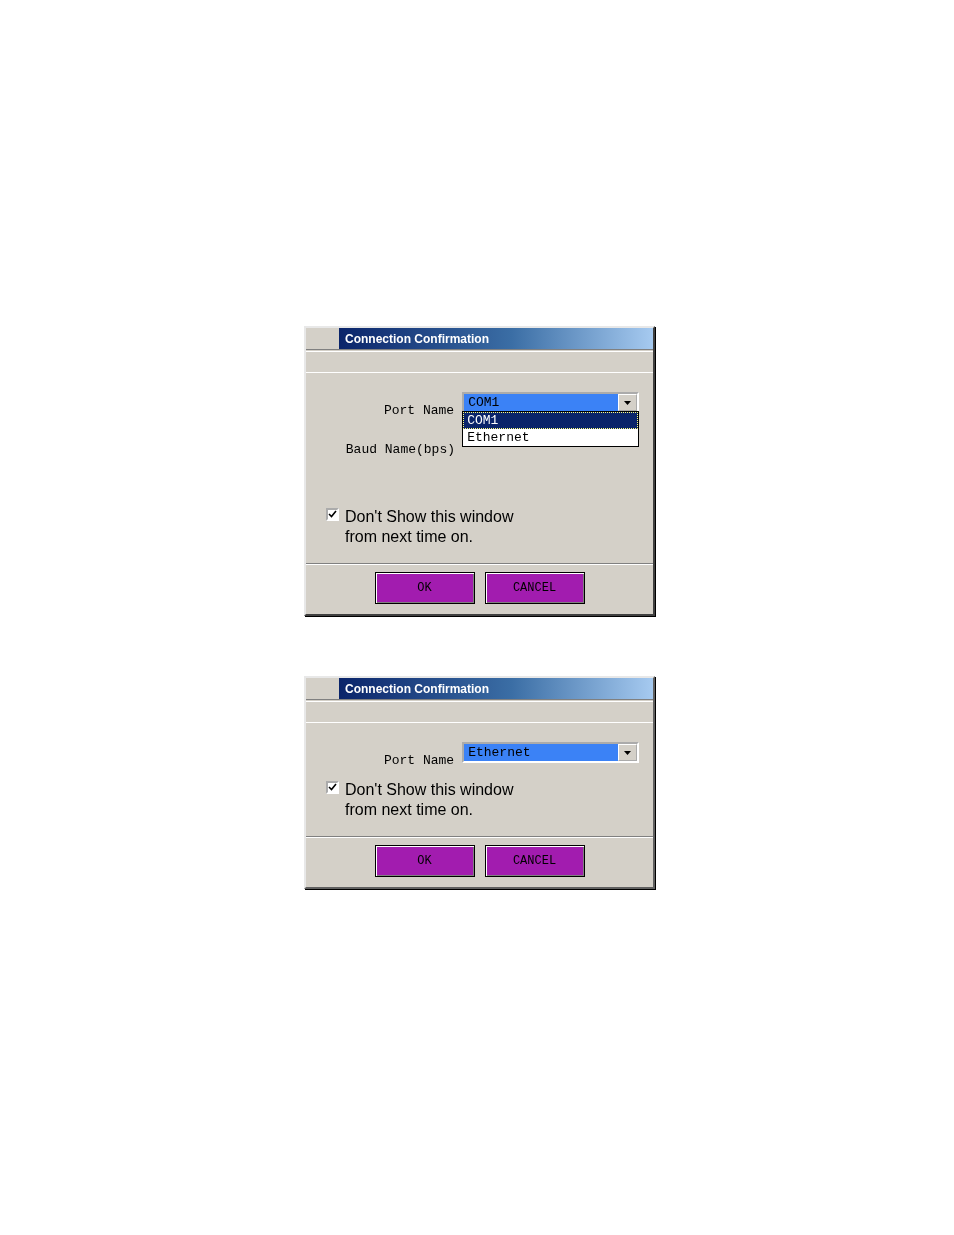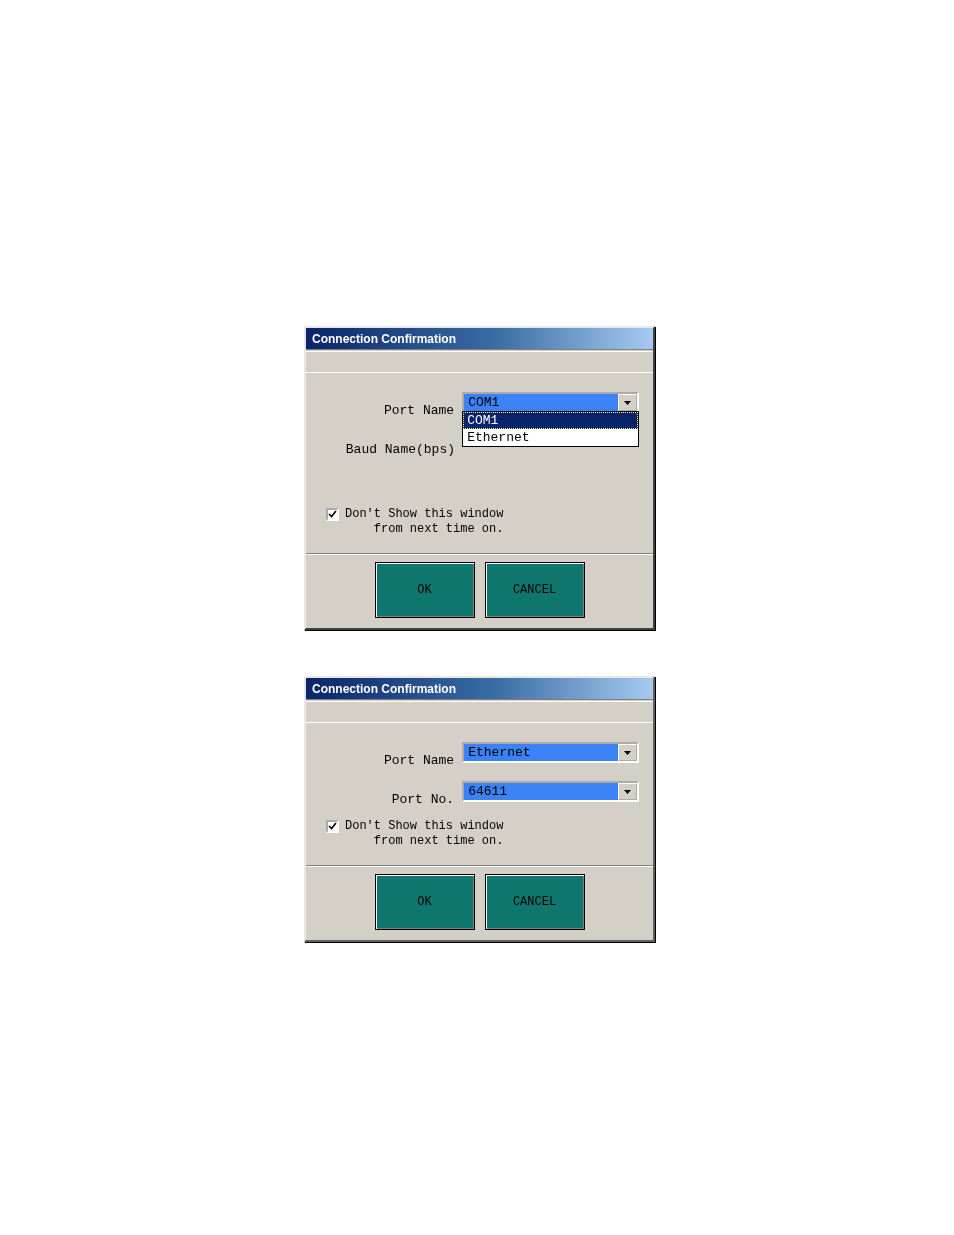--- a/index.html
+++ b/index.html
@@ -24,20 +24,21 @@
   .titlebar {
     background: linear-gradient(90deg, #0a246a 0%, #3b6ea5 55%, #a6caf0 100%);
     color: #ffffff;
     font-weight: bold;
     font-size: 12px;
     padding: 3px 6px 3px 6px;
     height: 15px;
     display: flex;
     align-items: center;
     font-family: Tahoma, sans-serif;
+    margin-left: 33px;
   }
   .spacer-bar {
     height: 22px;
     background: #d4d0c8;
     border-top: 1px solid #808080;
     border-bottom: 1px solid #808080;
     margin: 0;
     position: relative;
   }
   .spacer-bar::before {
@@ -124,47 +125,46 @@
     border: 2px inset #fff;
     box-sizing: border-box;
     margin-right: 6px;
     display: flex;
     align-items: center;
     justify-content: center;
     margin-top: 1px;
   }
   .checkbox svg { width: 9px; height: 9px; }
   .check-label {
-    font-family: Liberation Mono, monospace;
-    font-size: 12px;
+    font-family: Liberation Sans, sans-serif;
+    font-size: 16px;
     color: #000;
     line-height: 1.25;
-    text-align: right;
   }
   .button-row {
     border-top: 1px solid #808080;
     box-shadow: inset 0 1px 0 #ffffff;
     padding: 8px 0 10px 0;
     display: flex;
     justify-content: center;
     gap: 10px;
   }
   .btn {
     min-width: 70px;
     height: 22px;
-    background: #0f766e;
+    background: #a21caf;
     border: 1px solid #000;
     box-shadow: inset 1px 1px 0 #ffffff, inset -1px -1px 0 #808080;
     font-family: "Courier New", monospace;
     font-size: 12px;
     color: #000;
     display: flex;
     align-items: center;
     justify-content: center;
-    padding: 16px 14px;
+    padding: 4px 14px;
   }
 </style>
 </head>
 <body>
 
 <div class="dialog active" style="left:304px; top:326px; width:347px;">
   <div class="titlebar">Connection Confirmation</div>
   <div class="spacer-bar"></div>
   <div class="content">
     <div class="row">
@@ -211,31 +211,20 @@
       <div class="label w1">Port Name</div>
       <div class="combobox" style="width:178px;">
         <div class="cbtext">Ethernet</div>
         <div class="cbbtn">
           <svg viewBox="0 0 7 4">
               <polygon points="0,0 7,0 3.5,4" fill="#000"></polygon>
             </svg>
         </div>
       </div>
     </div>
-    <div class="row">
-      <div class="label w1">Port No.</div>
-      <div class="combobox" style="width:178px;">
-        <div class="cbtext">64611</div>
-        <div class="cbbtn">
-          <svg viewBox="0 0 7 4">
-              <polygon points="0,0 7,0 3.5,4" fill="#000"></polygon>
-            </svg>
-        </div>
-      </div>
-    </div>
     <div class="checkbox-row tight">
       <div class="checkbox">
         <svg viewBox="0 0 9 9">
             <path d="M1 4 L3.5 6.5 L8 1" stroke="#000" stroke-width="1.6" fill="none"></path>
           </svg>
       </div>
       <div class="check-label">
         <span>Don't Show this window</span><br>
         <span>from next time on.</span>
       </div>

